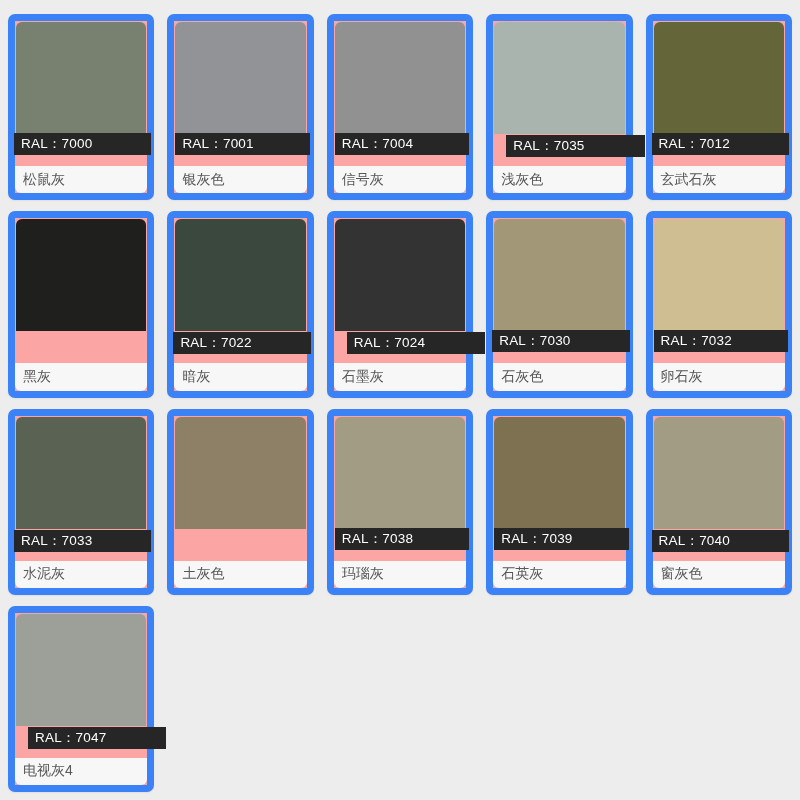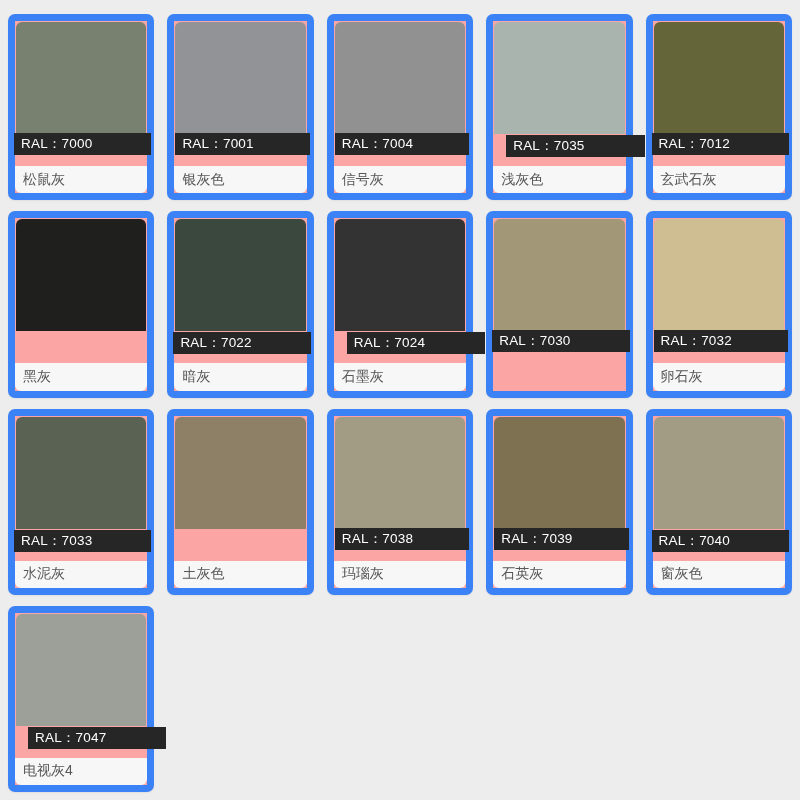--- a/index.html
+++ b/index.html
@@ -120,20 +120,21 @@
       <div class="swatch-name">暗灰</div>
     </div>
     <div class="swatch-card band-out band-down">
       <div class="swatch-color" style="background: rgb(51, 51, 51);"></div>
       <div class="swatch-code-band">RAL：7024</div>
       <div class="swatch-name">石墨灰</div>
     </div>
     <div class="swatch-card">
       <div class="swatch-color" style="background: rgb(162, 152, 120);"></div>
       <div class="swatch-code-band">RAL：7030</div>
+      <div class="swatch-name">石灰色</div>
     </div>
     <div class="swatch-card band-in">
       <div class="swatch-color" style="background: rgb(207, 190, 146);"></div>
       <div class="swatch-code-band">RAL：7032</div>
       <div class="swatch-name">卵石灰</div>
     </div>
     <div class="swatch-card band-down">
       <div class="swatch-color" style="background: rgb(90, 99, 83);"></div>
       <div class="swatch-code-band">RAL：7033</div>
       <div class="swatch-name">水泥灰</div>

